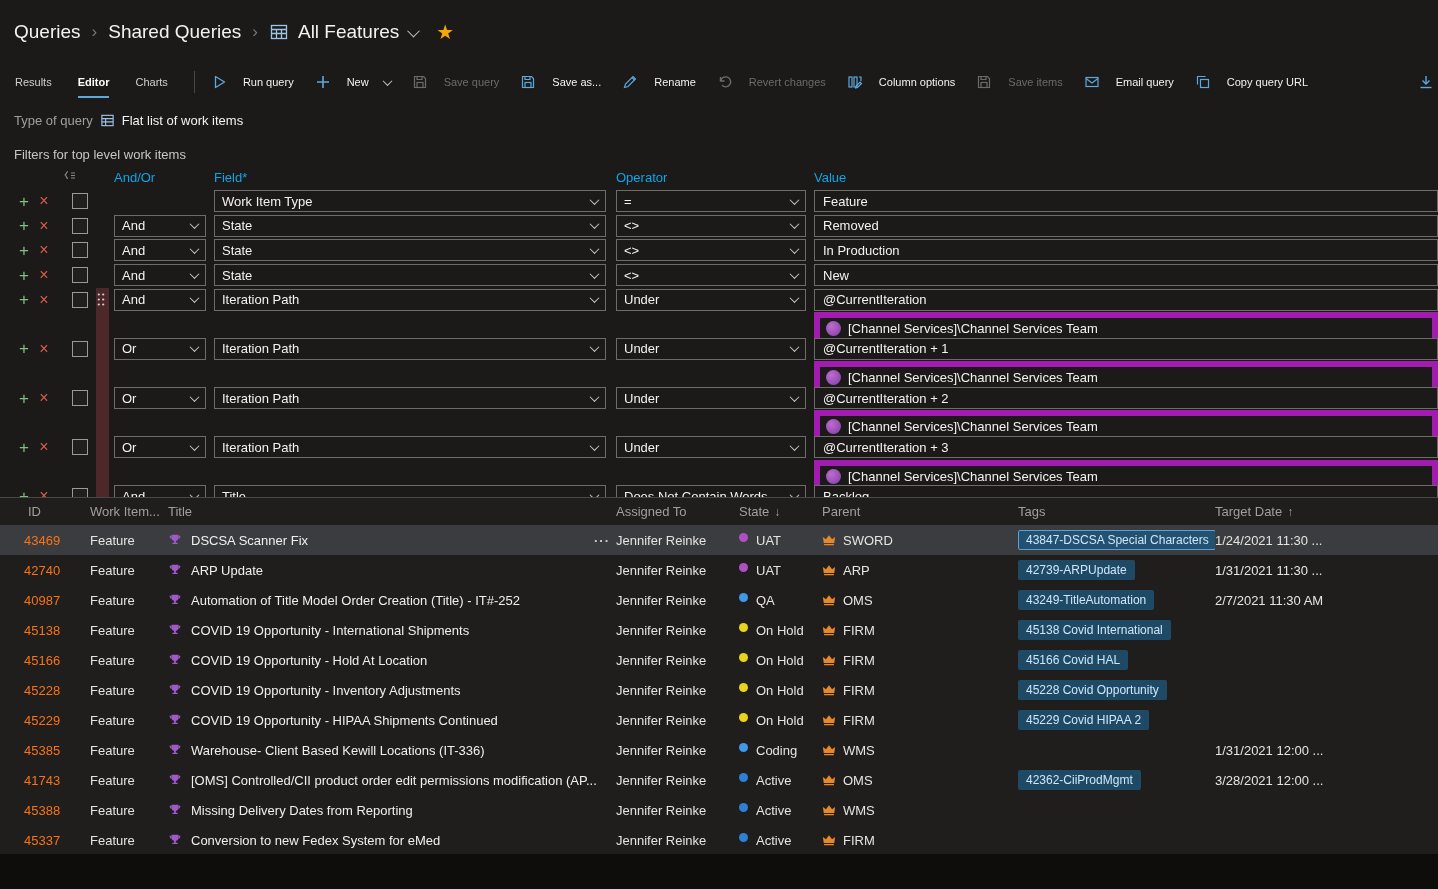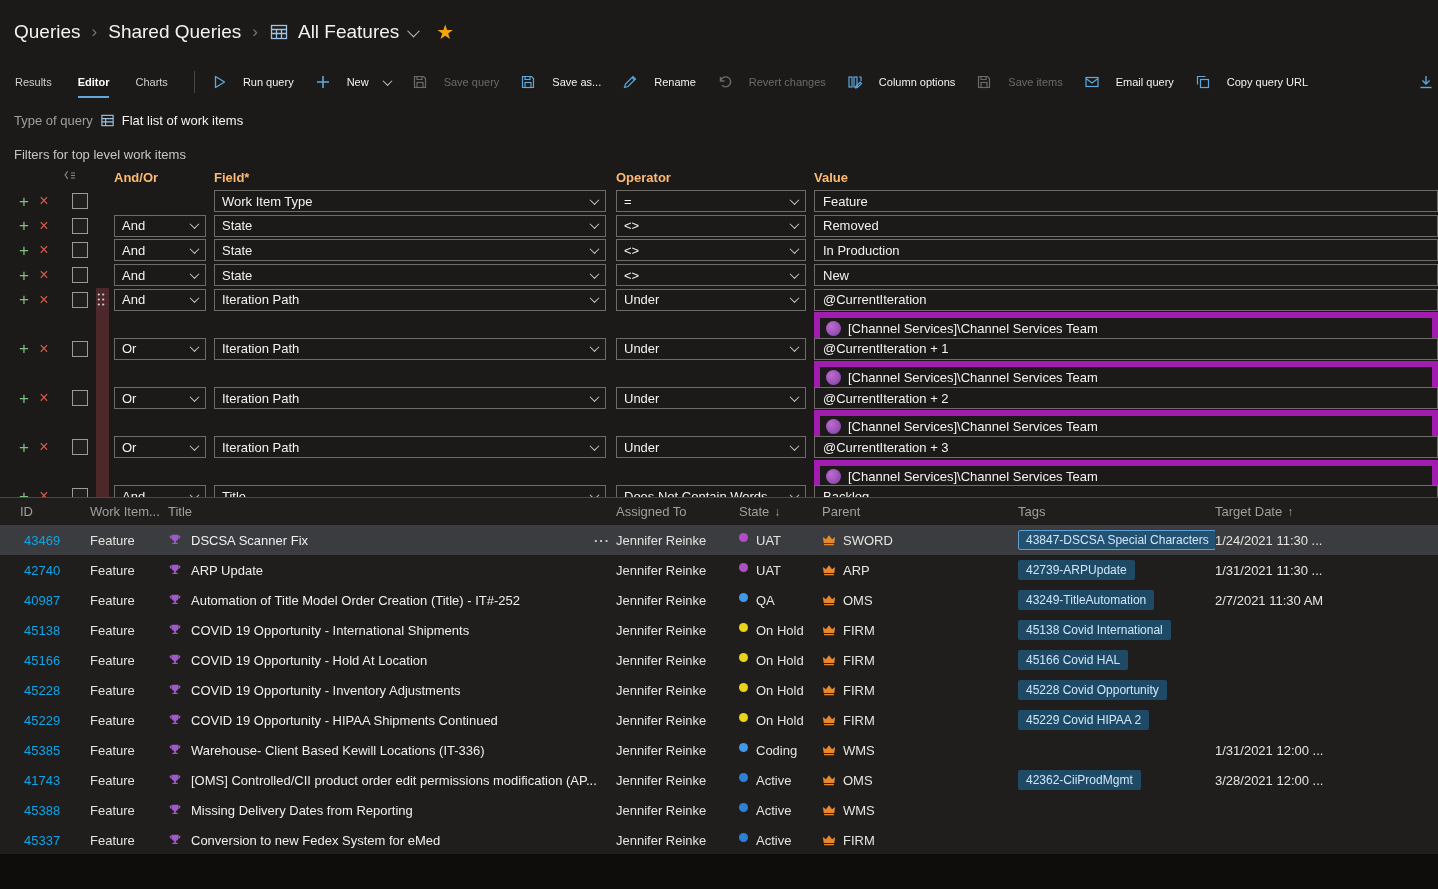--- a/index.html
+++ b/index.html
@@ -35,21 +35,21 @@
   
   .qtype{position:absolute;top:113px;left:14px;display:flex;align-items:center;gap:7px;color:#a19f9d;}
   .qtype-icon{display:flex;color:#9fc3e4;}
   .qtype-icon svg{width:15px;height:15px;}
   .qtype-value{color:#f3f2f1;}
   .ftitle{position:absolute;top:147px;left:14px;color:#c8c6c4;}
   
   .filters{position:absolute;top:166px;left:0;right:0;height:331px;overflow:hidden;}
   .filter-grid{display:grid;grid-template-columns:20px 20px 18px 16px 26px 92px 8px 392px 10px 190px 8px 1fr;
        align-items:center;padding-left:14px;}
-  .filter-headers{height:23px;color:#fdba74;font-weight:bold;}
+  .filter-headers{height:23px;color:#0ea5e9;}
   .fh-andor{grid-column:6;}
   .fh-field{grid-column:8;}
   .fh-operator{grid-column:10;}
   .fh-value{grid-column:12;}
   .group-icon{position:absolute;left:62px;top:3px;color:#8a8886;}
   .group-icon svg{width:16px;height:16px;}
   .clause-row,.identity-row{height:24.6px;}
   .plus{color:var(--plus,#7fbf7f);font-size:17px;text-align:center;cursor:pointer;line-height:1;}
   .xdel{color:var(--xred,#d95c4a);font-size:16px;text-align:center;cursor:pointer;line-height:1;}
   .cb{width:14px;height:14px;border:1px solid #9b9997;background:#201f1e;cursor:pointer;}
@@ -64,25 +64,25 @@
   .identity-box{grid-column:12;height:21px;border:6px solid #a21caf;background:#1b1a19;display:flex;
        align-items:center;gap:7px;padding:0 6px;overflow:hidden;white-space:nowrap;cursor:pointer;}
   .avatar{width:15px;height:15px;border-radius:50%;flex:none;
        background:radial-gradient(circle at 35% 35%, #c06ad1, #7b3fa0);}
   .group-bar{position:absolute;left:96px;top:122px;bottom:0;width:13px;background:var(--groupbar,#4d282b);z-index:1;}
   
   .results{position:absolute;top:497px;left:0;right:0;height:357px;background:#1f1e1d;}
   .res-grid{display:grid;grid-template-columns:90px 78px 448px 123px 83px 196px 197px 1fr;align-items:center;}
   .res-header{height:27px;color:#a19f9d;border-top:1px solid #4a4846;}
   .res-hcell{display:flex;align-items:center;cursor:pointer;overflow:hidden;white-space:nowrap;}
-  .res-hcell.first{padding-left:20px;}
+  .res-hcell.first{padding-left:28px;}
   .sort{margin-left:5px;font-size:12px;}
   .res-row{height:30px;color:#e6e4e1;cursor:pointer;}
   .res-row.selected{background:#3a3c3f;}
-  .cell-id{padding-left:24px;color:#0ea5e9;}
+  .cell-id{padding-left:24px;color:#f97316;}
   .cell-title{display:flex;align-items:center;gap:9px;overflow:hidden;white-space:nowrap;padding-right:6px;}
   .trophy{display:flex;color:var(--feature,#a05ac8);flex:none;}
   .trophy svg{width:14px;height:14px;}
   .title-text{overflow:hidden;white-space:nowrap;color:#f0efee;}
   .ellipsis{margin-left:auto;color:#cfcdcb;font-weight:bold;letter-spacing:1px;flex:none;}
   .cell-state{display:flex;align-items:flex-start;gap:8px;}
   .dot{width:9px;height:9px;border-radius:50%;flex:none;}
   .cell-parent{display:flex;align-items:center;gap:7px;overflow:hidden;white-space:nowrap;}
   .crown{display:flex;color:var(--epic,#e8882d);flex:none;}
   .crown svg{width:14px;height:14px;}

